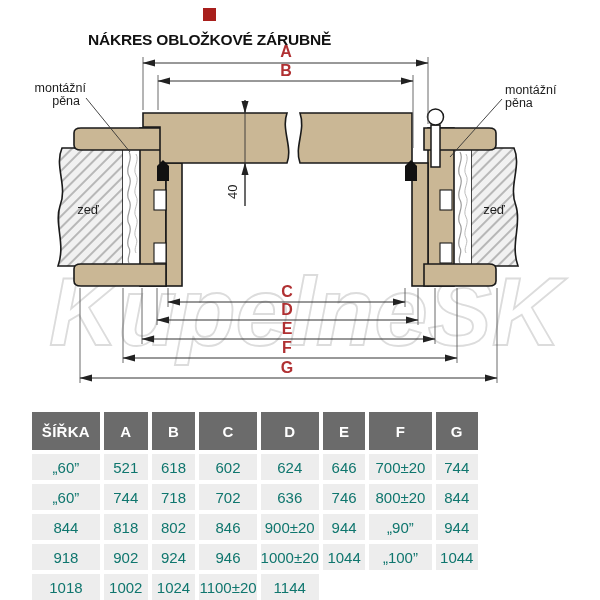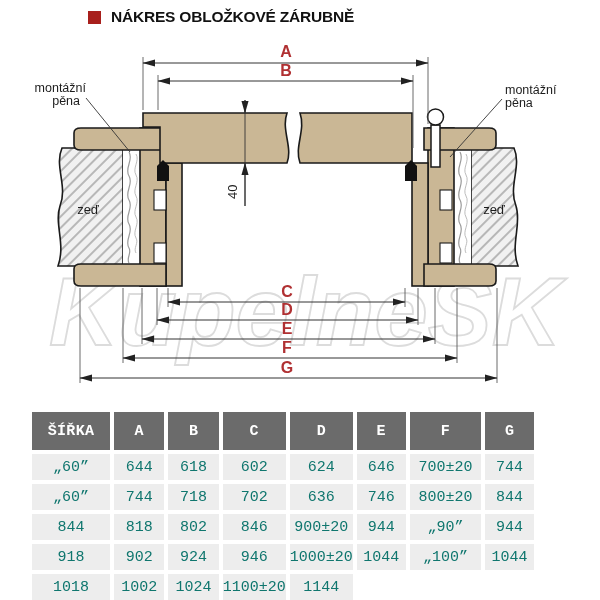--- a/index.html
+++ b/index.html
@@ -1,42 +1,42 @@
 <!DOCTYPE html>
 <html style="--accent: #a81f1c; --dim-red: #b03032; --wood: #cab795; --watermark: #dcdcdc; --th-bg: #6b6b6b; --td-bg: #ededed;"><head>
 <meta charset="utf-8">
 <style>
   html,body{margin:0;padding:0;background:#ffffff;}
   .stage{
     position:relative;width:600px;height:600px;background:#fff;overflow:hidden;
     font-family:"Liberation Sans", sans-serif;
   }
   .header{
-    position:absolute;top:8px;left:88px;display:flex;align-items:center;gap:10px;
+    position:absolute;top:8px;left:88px;display:flex;align-items:center;gap:10px;flex-direction:column;
   }
   .header .bullet{
     width:13px;height:13px;background:var(--accent,#a81f1c);display:inline-block;
   }
   .header h1{
     margin:0;font-size:15.5px;font-weight:700;letter-spacing:-0.2px;color:#111;
   }
   svg.diagram{position:absolute;top:0;left:0;}
   .dim-letter{font-size:16px;font-weight:700;fill:var(--dim-red,#b03032);}
   .small-note{font-size:12.5px;fill:#1d1d1d;}
   .wall-label{font-size:13px;fill:#1d1d1d;}
   .thickness-label{font-size:13px;fill:#1d1d1d;}
   .watermark{
     font-size:96px;font-style:italic;font-weight:700;
     fill:none;stroke:var(--watermark,#dcdcdc);stroke-width:1.8px;
   }
   .tbl{
-    position:absolute;left:32px;top:412px;width:502px;
+    position:absolute;left:32px;top:412px;width:446px;
     display:grid;
     grid-template-columns:1.55fr 1fr 1fr 0.97fr 0.97fr 0.97fr 1.42fr 0.97fr;
-    gap:4px;background:#fff;font-family:Liberation Mono, monospace;
+    gap:4px;background:#fff;
   }
   .tbl .th{
     background:var(--th-bg,#6b6b6b);color:#fff;font-weight:700;font-size:15px;
     height:38px;display:flex;align-items:center;justify-content:center;letter-spacing:0.3px;
   }
   .tbl .td{
     background:var(--td-bg,#ededed);color:#0f766e;font-size:15px;
     height:26px;display:flex;align-items:center;justify-content:center;
   }
 </style>
@@ -168,21 +168,21 @@
   <div class="tbl">
       <div class="th">ŠÍŘKA</div>
       <div class="th">A</div>
       <div class="th">B</div>
       <div class="th">C</div>
       <div class="th">D</div>
       <div class="th">E</div>
       <div class="th">F</div>
       <div class="th">G</div>
       <div class="td">„60”</div>
-      <div class="td">644</div>
+      <div class="td">521</div>
       <div class="td">618</div>
       <div class="td">602</div>
       <div class="td">624</div>
       <div class="td">646</div>
       <div class="td">700±20</div>
       <div class="td">744</div>
       <div class="td">„60”</div>
       <div class="td">744</div>
       <div class="td">718</div>
       <div class="td">702</div>

